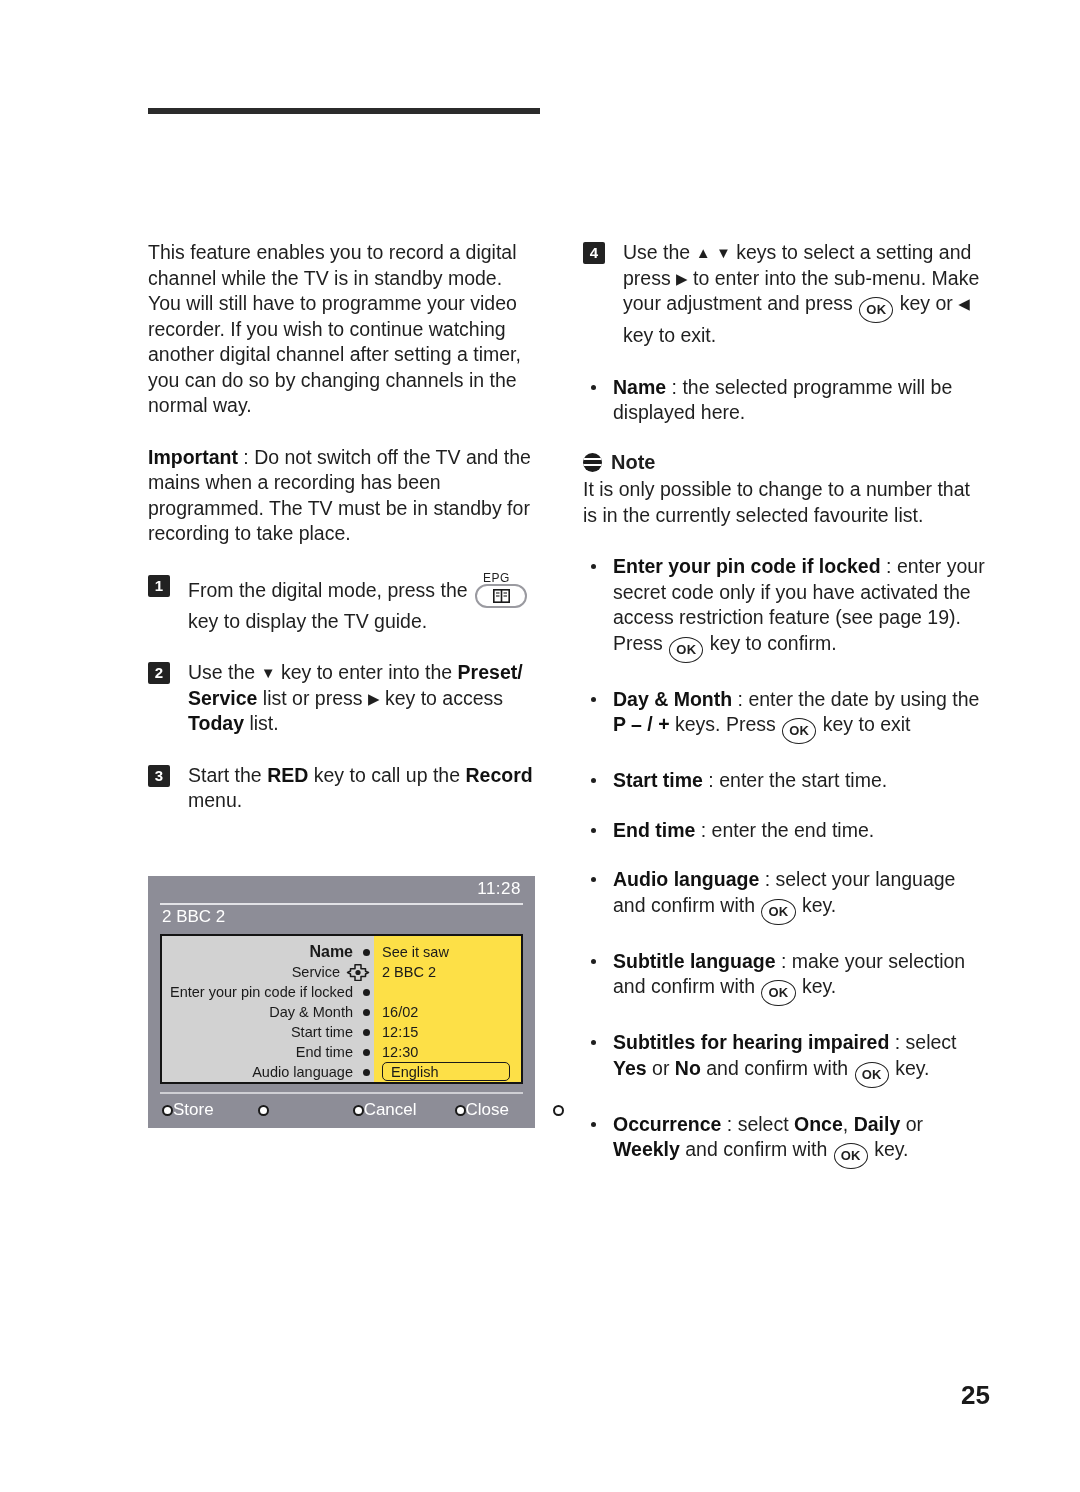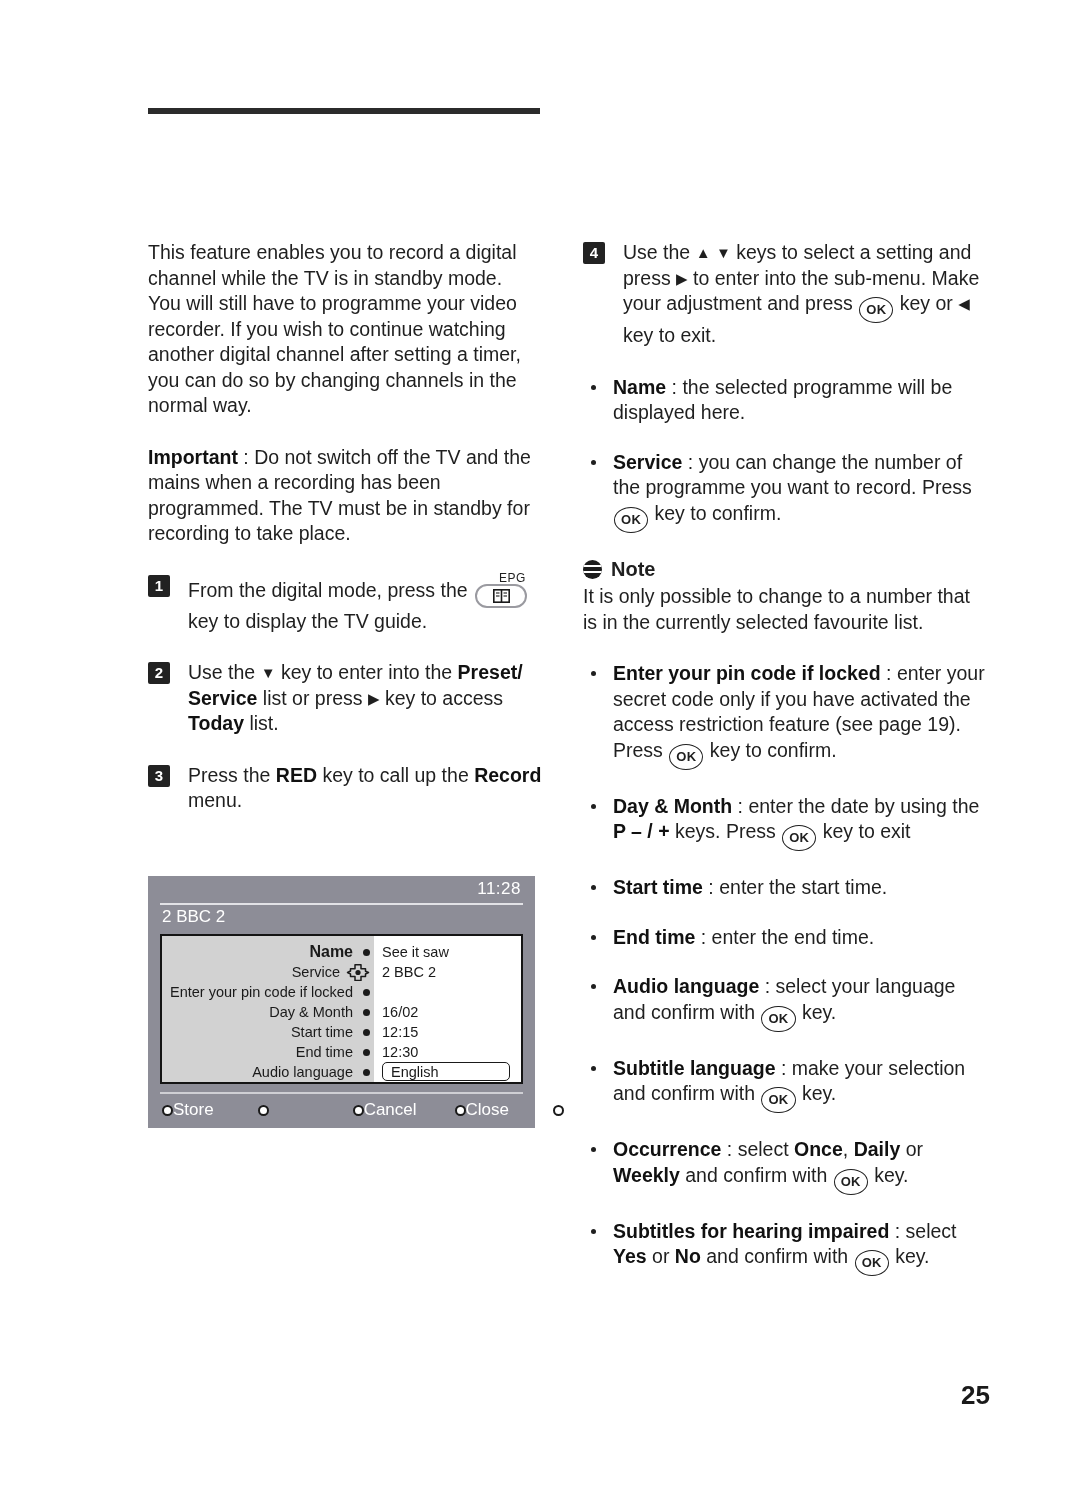--- a/index.html
+++ b/index.html
@@ -134,21 +134,21 @@
     display: inline-block;
     position: relative;
     width: 54px;
     height: 36px;
     vertical-align: -12px;
     margin: 0 2px;
   }
   .epg-label {
     position: absolute;
     top: -7px;
-    left: 24px;
+    left: 8px;
     font-size: 12px;
     letter-spacing: 0.5px;
     color: #1f1f1f;
   }
   .epg-oval {
     position: absolute;
     top: 11px;
     left: 0;
     width: 52px;
     height: 24px;
@@ -247,21 +247,21 @@
     display: flex;
   }
   .tv-panel-left {
     width: 212px;
     background: #d2d2d2;
     box-sizing: border-box;
     padding: 6px 0 0 0;
   }
   .tv-panel-right {
     flex: 1;
-    background: #ffffff;
+    background: #fde047;
     box-sizing: border-box;
     padding: 6px 0 0 8px;
   }
   .tv-row {
     height: 20px;
     display: flex;
     align-items: center;
     justify-content: flex-end;
     color: #1a1a1a;
     font-size: 14.5px;
@@ -370,21 +370,21 @@
           <line x1="10.5" y1="4" x2="14" y2="4" stroke="#1a1a1a" stroke-width="1.1"></line>
           <line x1="10.5" y1="7" x2="14" y2="7" stroke="#1a1a1a" stroke-width="1.1"></line>
         </svg></span><span> key to display the TV guide.</span>
   </div>
 
   <div class="step">
     <span class="step-num">2</span><span> Use the </span><span class="arw">▼</span><span> key to enter into the </span><b>Preset/ Service</b><span> list or press </span><span class="arw">▶</span><span> key to access </span><b>Today</b><span> list.</span>
   </div>
 
   <div class="step">
-    <span class="step-num">3</span><span>Press the </span><b>RED</b><span> key to call up the </span><b>Record</b><span> menu.</span>
+    <span class="step-num">3</span><span>Start the </span><b>RED</b><span> key to call up the </span><b>Record</b><span> menu.</span>
   </div>
 
 </div>
 
 <div class="tv">
   <div class="tv-topbar">
     <span class="tv-clock">11:28</span>
   </div>
   <div class="tv-hr"></div>
   <div class="tv-channel">2 BBC 2</div>
@@ -462,23 +462,20 @@
 <div class="col col-right">
 
   <div class="step">
     <span class="step-num">4</span><span>Use the </span><span class="arw">▲</span> <span class="arw">▼</span><span> keys to select a setting and press </span><span class="arw">▶</span><span> to enter into the sub-menu. Make your adjustment and press </span><span class="okkey">OK</span><span> key or </span><span class="arw">◀</span><span> key to exit.</span>
   </div>
 
   <div class="bullet">
     <span class="bullet-dot"></span><b>Name</b><span> : the selected programme will be displayed here.</span>
   </div>
 
-  <div class="bullet">
-    <span class="bullet-dot"></span><b>Service</b><span> : you can change the number of the programme you want to record. Press </span><span class="okkey">OK</span><span> key to confirm.</span>
-  </div>
 
   <div>
     <div class="note-head">
       <span class="note-icon">
           <i></i>
           <i></i>
         </span>
       <span class="note-title">Note</span>
     </div>
     <p class="note-body">It is only possible to change to a number that is in the currently selected favourite list.</p>
@@ -502,22 +499,22 @@
 
   <div class="bullet">
     <span class="bullet-dot"></span><b>Audio language</b><span> : select your language and confirm with </span><span class="okkey">OK</span><span> key.</span>
   </div>
 
   <div class="bullet">
     <span class="bullet-dot"></span><b>Subtitle language</b><span> : make your selection and confirm with </span><span class="okkey">OK</span><span> key.</span>
   </div>
 
   <div class="bullet">
+    <span class="bullet-dot"></span><b>Subtitles for hearing impaired</b><span> : select </span><b>Yes</b><span> or </span><b>No</b><span> and confirm with </span><span class="okkey">OK</span><span> key.</span>
+  </div>
+
+  <div class="bullet">
     <span class="bullet-dot"></span><b>Occurrence</b><span> : select </span><b>Once</b><span>, </span><b>Daily</b><span> or </span><b>Weekly</b><span> and confirm with </span><span class="okkey">OK</span><span> key.</span>
   </div>
 
-  <div class="bullet">
-    <span class="bullet-dot"></span><b>Subtitles for hearing impaired</b><span> : select </span><b>Yes</b><span> or </span><b>No</b><span> and confirm with </span><span class="okkey">OK</span><span> key.</span>
-  </div>
-
 </div>
 
 <div class="page-number">25</div>
 
 </body></html>

